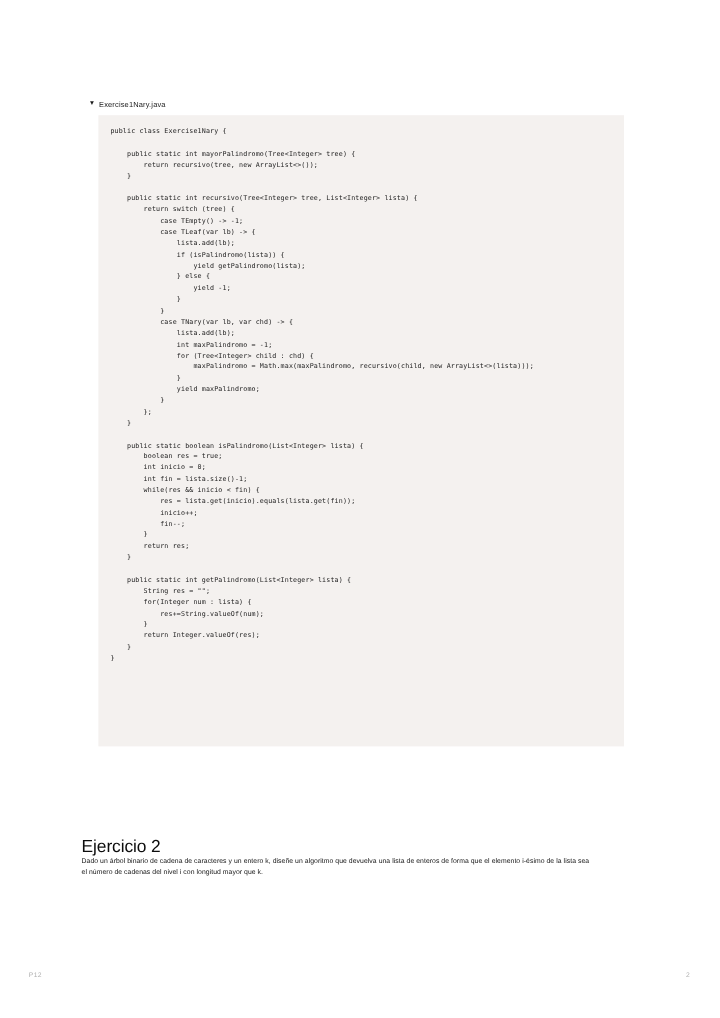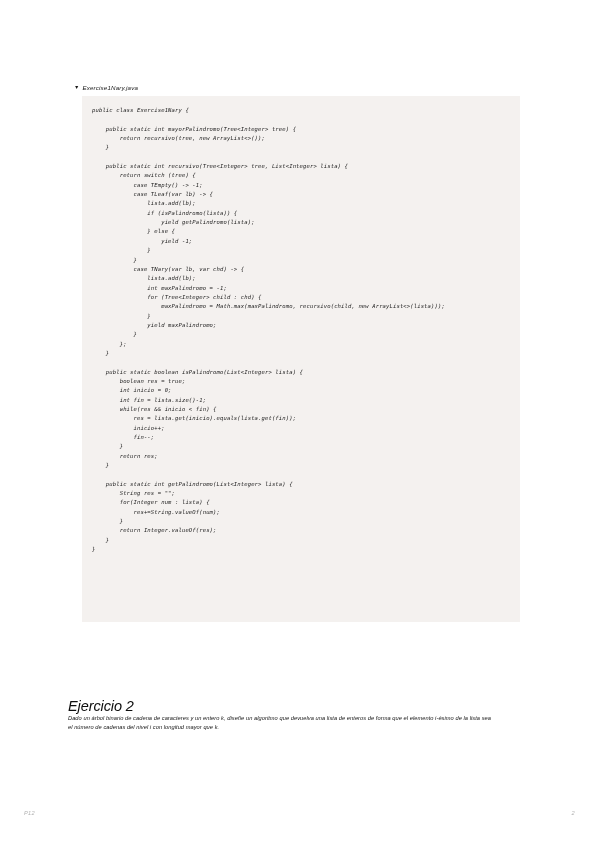--- a/index.html
+++ b/index.html
@@ -13,21 +13,20 @@
     font-family: "Liberation Sans", sans-serif;
     overflow: hidden;
     position: relative;
   }
 
   .page {
     position: relative;
     width: 600px;
     height: 704px;
     background: #ffffff;
-    font-style: italic;
   }
 
   
   .listing-header {
     position: absolute;
     left: 74px;
     top: 84px;
     display: flex;
     align-items: center;
     gap: 3px;

